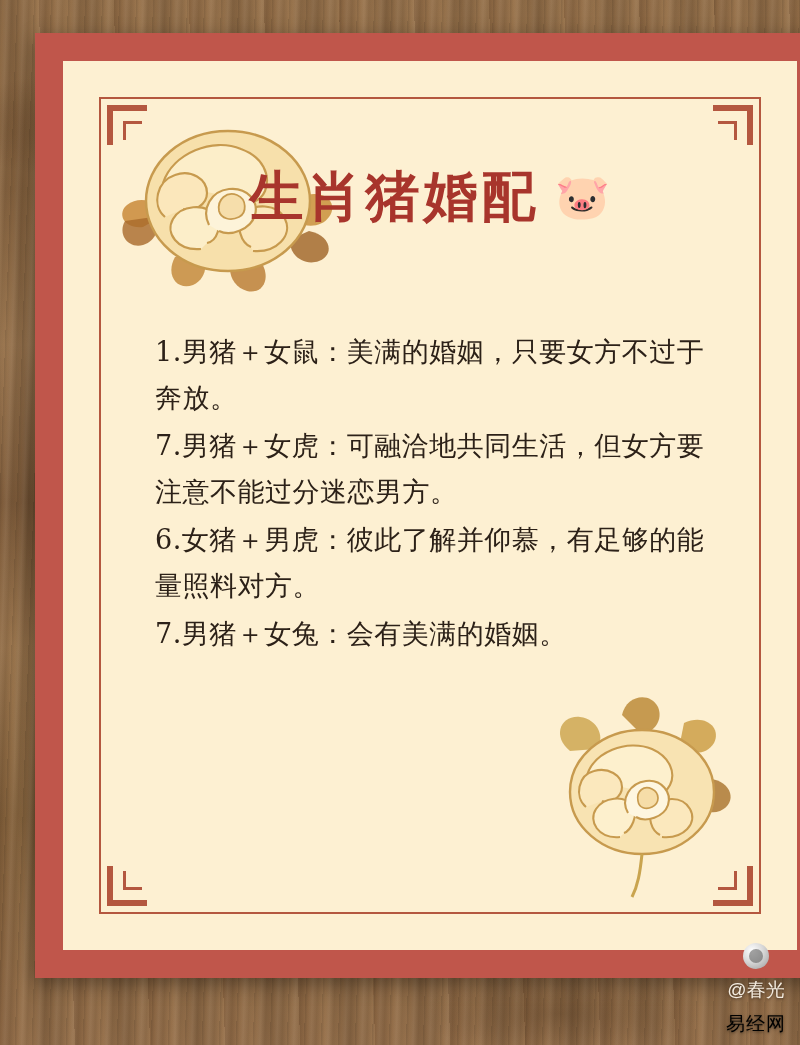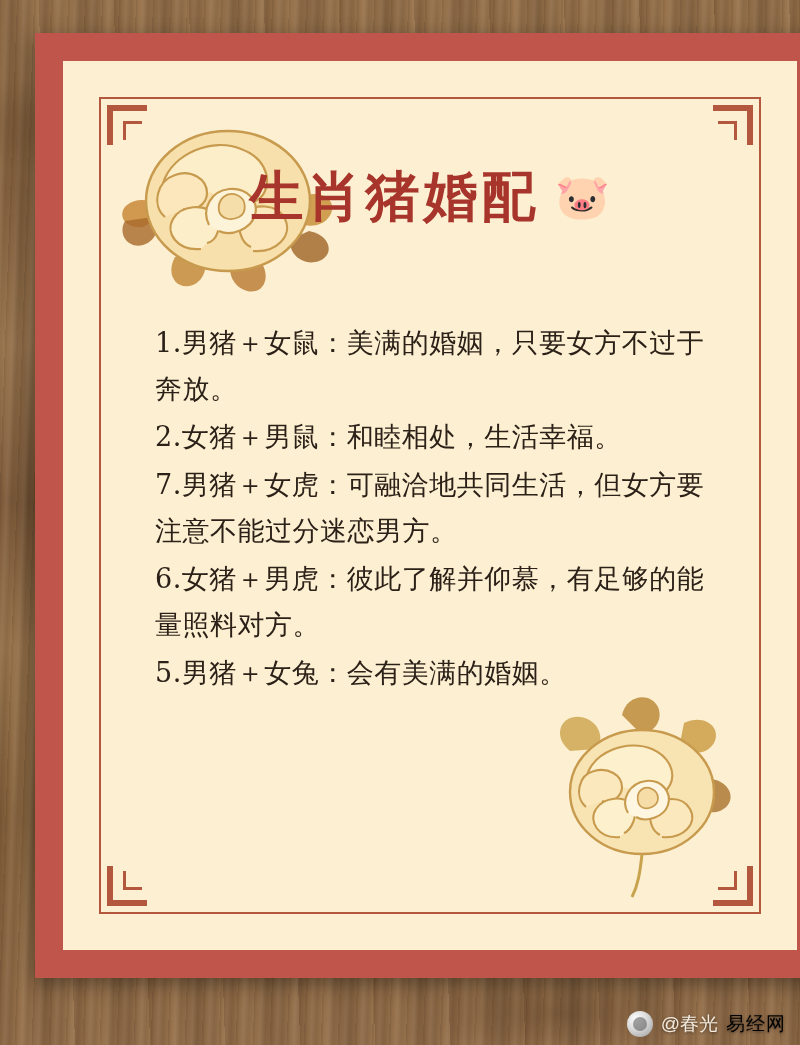--- a/index.html
+++ b/index.html
@@ -115,21 +115,21 @@
     vertical-align: middle;
     margin-left: 16px;
     line-height: 1;
   }
 
   
   #content {
     position: absolute;
     left: 92px;
     right: 74px;
-    top: 259px;
+    top: 268px;
     font-family: "DejaVu Serif", "Liberation Serif", serif;
     font-size: 27px;
     line-height: 46px;
     color: #2c2118;
     letter-spacing: 0.5px;
   }
   .line { margin: 0 0 2px 0; text-indent: 0; }
 
   
   .flower { position: absolute; pointer-events: none; }
@@ -141,20 +141,21 @@
     position: absolute;
     right: 14px;
     bottom: 8px;
     display: flex;
     align-items: center;
     gap: 8px;
     color: #f4ece0;
     font-family: "Liberation Sans", sans-serif;
     font-size: 19px;
     text-shadow: 0 1px 3px rgba(0,0,0,0.5);
+    flex-direction: column;
   }
   #wm-avatar {
     width: 26px;
     height: 26px;
     border-radius: 50%;
     background: radial-gradient(circle at 35% 30%, #fff 0%, #d8d8d8 45%, #9a9a9a 100%);
     display: inline-block;
     position: relative;
     flex: 0 0 auto;
   }
@@ -207,24 +208,23 @@
         </g>
       </svg>
     </div>
 
     <div id="title-row">
       <span id="title">生肖猪婚配</span><span id="pig-emoji">🐷</span>
     </div>
 
     <div id="content">
       <p class="line">1.男猪＋女鼠：美满的婚姻，只要女方不过于奔放。</p>
-      <p class="line">2.女猪＋男鼠：和睦相处，生活幸福。</p>
       <p class="line">7.男猪＋女虎：可融洽地共同生活，但女方要注意不能过分迷恋男方。</p>
       <p class="line">6.女猪＋男虎：彼此了解并仰慕，有足够的能量照料对方。</p>
-      <p class="line">5.男猪＋女兔：会有美满的婚姻。</p>
+      <p class="line">7.男猪＋女兔：会有美满的婚姻。</p>
     </div>
 
     <div class="flower" id="flower-bottom">
       <svg width="215" height="215" viewBox="0 0 215 215" xmlns="http://www.w3.org/2000/svg">
         <g>
           <path d="M36 64 C18 50 26 28 46 30 C64 32 72 52 62 62 Z" fill="#caa24a" opacity="0.8"></path>
           <path d="M88 28 C92 8 116 4 124 20 C130 34 118 48 106 46 Z" fill="#b8852f" opacity="0.8"></path>
           <path d="M150 36 C170 26 188 40 180 56 C172 70 150 68 146 56 Z" fill="#c99a3e" opacity="0.8"></path>
           <path d="M176 92 C198 94 204 116 186 124 C170 130 156 114 162 102 Z" fill="#a8722b" opacity="0.8"></path>
           <ellipse cx="108" cy="105" rx="72" ry="62" fill="#f8e3b2"></ellipse>

